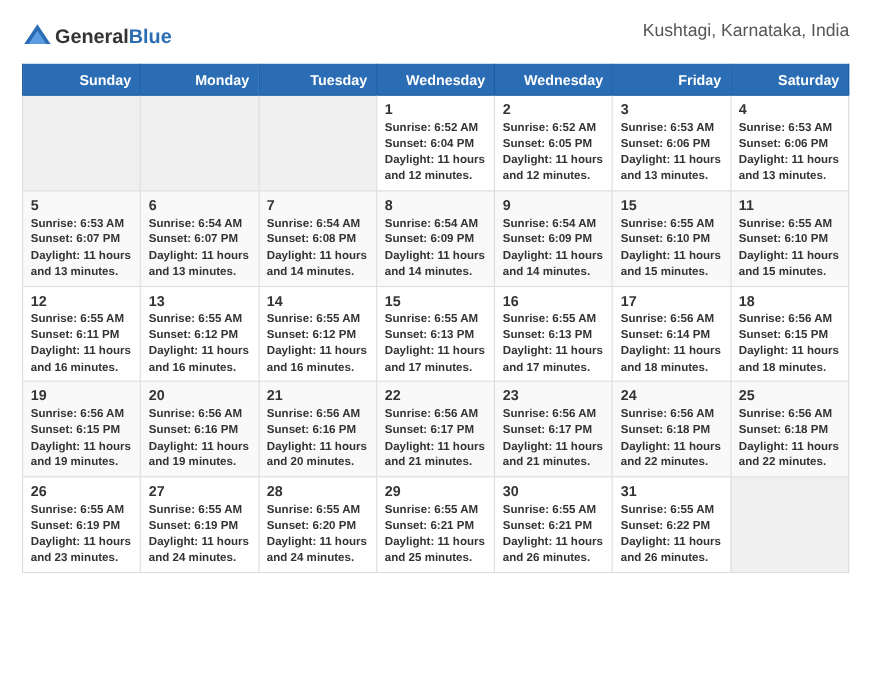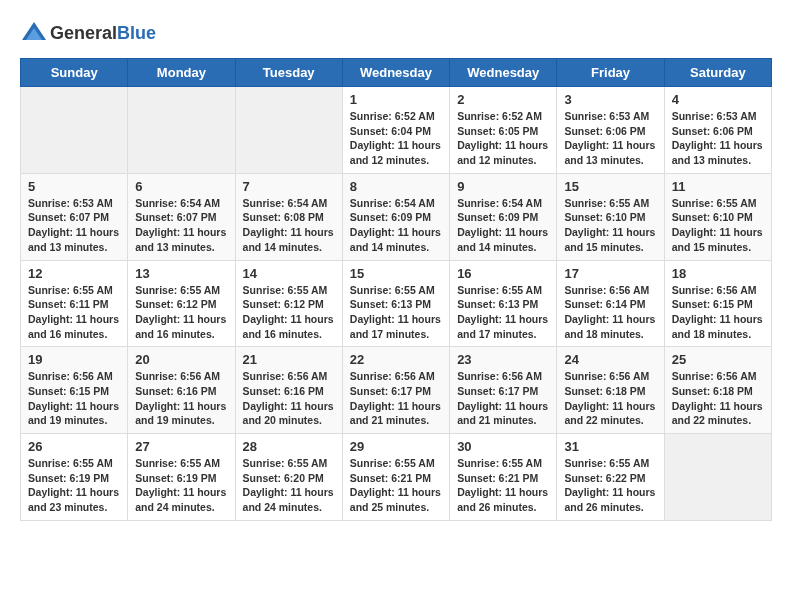--- a/index.html
+++ b/index.html
@@ -53,21 +53,21 @@
       color: #555;
     }
     .calendar {
       width: 100%;
       border-collapse: collapse;
       border: 1px solid #ccc;
     }
     .calendar th {
       background-color: #2a6db5;
       color: #fff;
-      text-align: center;
+      text-align: right;
       padding: 6px 8px;
       font-size: 13px;
       border: 1px solid #1a5da5;
     }
     .calendar td {
       vertical-align: top;
       padding: 5px 7px;
       border: 1px solid #ddd;
       width: 14.28%;
       min-height: 80px;
@@ -102,20 +102,21 @@
     <svg class="logo-icon" viewBox="0 0 28 28">
       <polygon points="14,2 26,20 2,20" fill="#2a6db5"></polygon>
       <polygon points="14,8 22,20 6,20" fill="#5a9de0"></polygon>
     </svg>
     <div class="logo-text">
       <span class="logo-general">General</span>
       <span class="logo-blue">Blue</span>
     </div>
   </div>
   <div class="title-section">
+    <div class="location">Kushtagi, Karnataka, India</div>
   </div>
 </div>
 
 <table class="calendar">
   <thead>
     <tr>
     <th>Sunday</th>
         <th>Monday</th>
         <th>Tuesday</th>
         <th>Wednesday</th>

